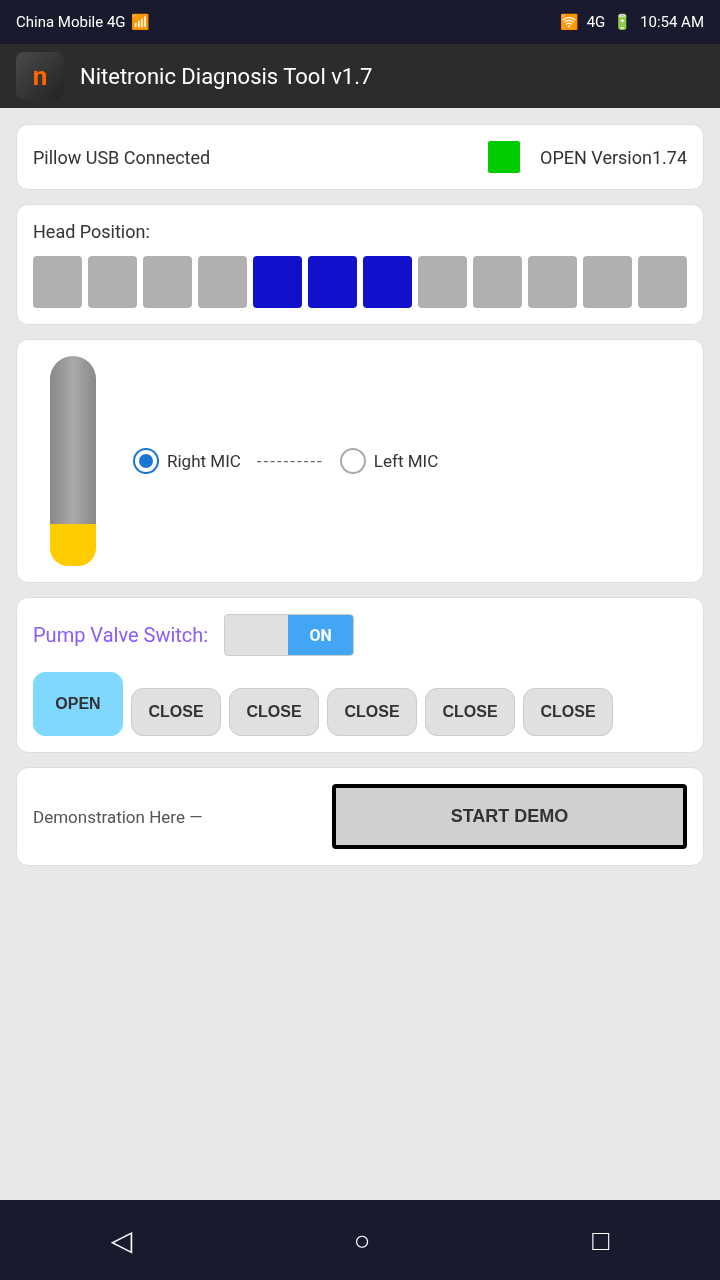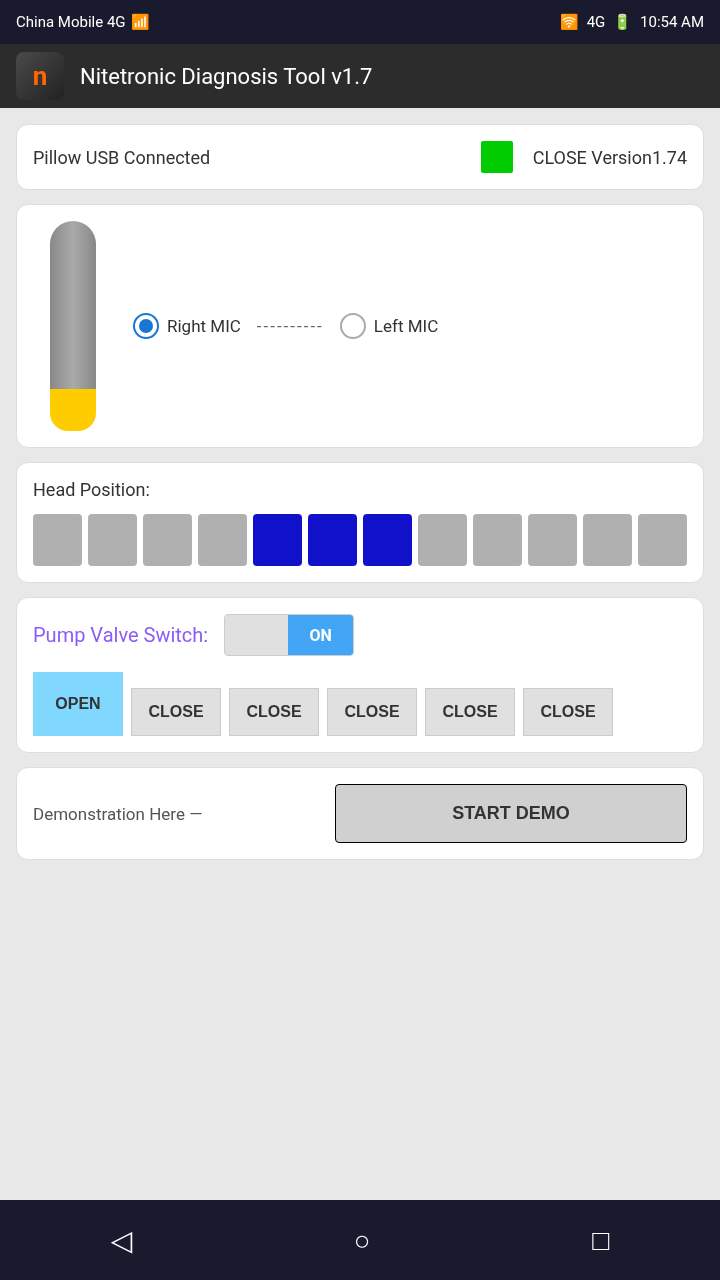--- a/index.html
+++ b/index.html
@@ -227,21 +227,21 @@
     .valve-buttons {
       display: flex;
       gap: 8px;
       flex-wrap: nowrap;
     }
     .valve-btn {
       padding: 14px 16px;
       font-size: 16px;
       font-weight: bold;
       border: 1px solid #ccc;
-      border-radius: 0;
+      border-radius: 12px;
       cursor: pointer;
       min-width: 90px;
       text-align: center;
     }
     .valve-btn.open {
       background: #80d8ff;
       border-color: #80d8ff;
       color: #333;
     }
     .valve-btn.close {
@@ -257,21 +257,21 @@
       align-items: center;
       gap: 16px;
     }
     .demo-label {
       font-size: 17px;
       color: #555;
       flex: 1;
     }
     .start-demo-btn {
       background: #d0d0d0;
-      border: 1px solid #000000;
+      border: 4px solid #000000;
       border-radius: 4px;
       padding: 18px 32px;
       font-size: 18px;
       font-weight: bold;
       color: #333;
       cursor: pointer;
       flex: 1;
       text-align: center;
     }
 
@@ -313,22 +313,41 @@
   </div>
   <span class="app-title">Nitetronic Diagnosis Tool v1.7</span>
 </div>
 
 <div class="main-content">
 
   <div class="card">
     <div class="connection-row">
       <span class="connection-label">Pillow USB Connected</span>
       <div class="green-dot"></div>
-      <span class="algo-version">CLOSE Version1.74</span>
+      <span class="algo-version">OPEN Version1.74</span>
     </div>
+  </div>
+
+  <div class="card">
+    <div class="section-label">Head Position:</div>
+    <div class="position-blocks" id="pos-blocks">
+
+    <div class="pos-block"></div>
+        <div class="pos-block"></div>
+        <div class="pos-block"></div>
+        <div class="pos-block"></div>
+        <div class="pos-block active"></div>
+        <div class="pos-block active"></div>
+        <div class="pos-block active"></div>
+        <div class="pos-block"></div>
+        <div class="pos-block"></div>
+        <div class="pos-block"></div>
+        <div class="pos-block"></div>
+        <div class="pos-block"></div>
+      </div>
   </div>
 
   <div class="card">
     <div class="mic-section">
       <div class="pillow-graphic">
         <div class="pillow-shape">
           <div class="pillow-top"></div>
           <div class="pillow-bottom"></div>
         </div>
       </div>
@@ -342,39 +361,20 @@
         <span class="mic-dashes">----------</span>
         <div class="radio-option">
           <div class="radio-circle"></div>
           <span class="mic-label">Left MIC</span>
         </div>
       </div>
     </div>
   </div>
 
   <div class="card">
-    <div class="section-label">Head Position:</div>
-    <div class="position-blocks" id="pos-blocks">
-
-    <div class="pos-block"></div>
-        <div class="pos-block"></div>
-        <div class="pos-block"></div>
-        <div class="pos-block"></div>
-        <div class="pos-block active"></div>
-        <div class="pos-block active"></div>
-        <div class="pos-block active"></div>
-        <div class="pos-block"></div>
-        <div class="pos-block"></div>
-        <div class="pos-block"></div>
-        <div class="pos-block"></div>
-        <div class="pos-block"></div>
-      </div>
-  </div>
-
-  <div class="card">
     <div class="pump-header">
       <span class="pump-label">Pump Valve Switch:</span>
       <div class="toggle-switch">
         <div class="toggle-off"></div>
         <div class="toggle-on">ON</div>
       </div>
     </div>
     <div class="valve-buttons" id="valve-btns">
 
     <button class="valve-btn open">OPEN</button>

